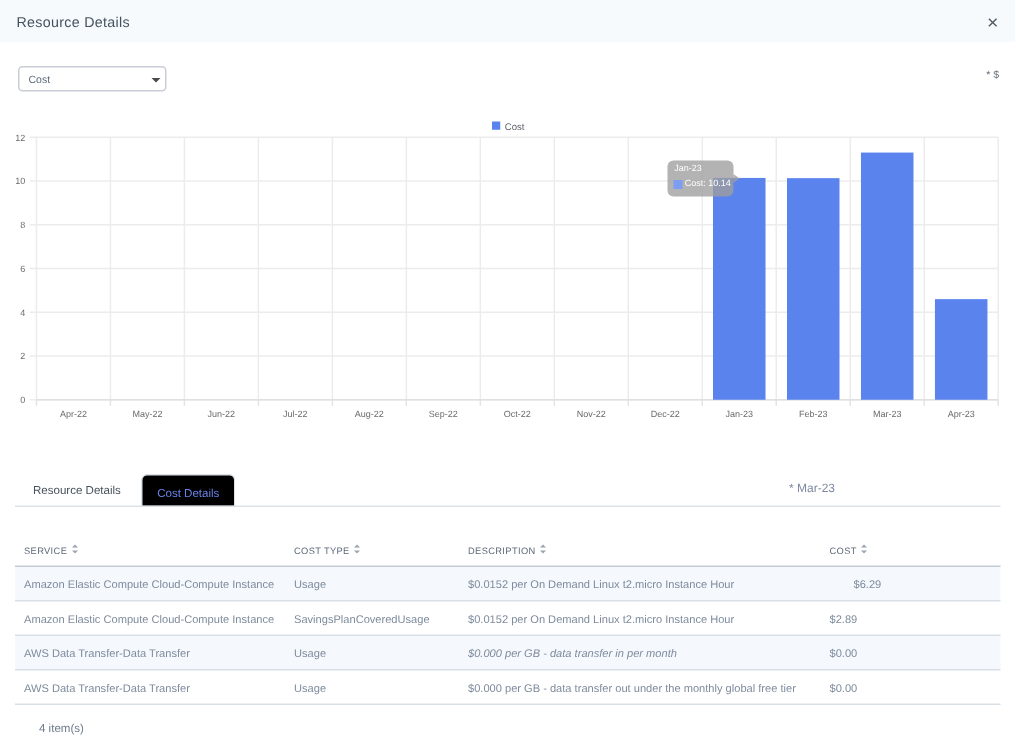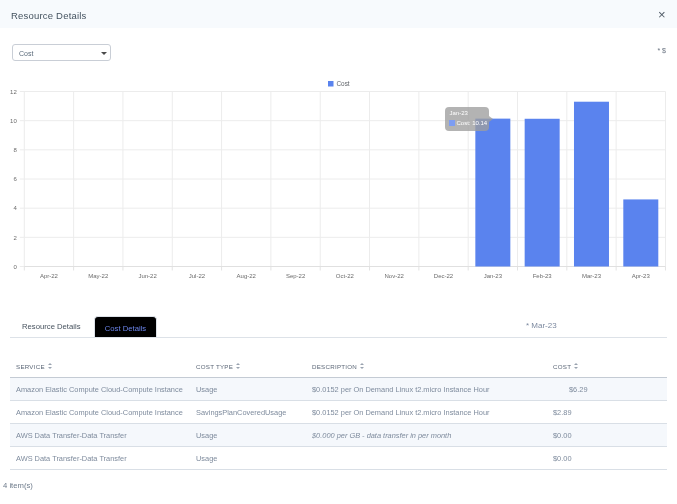--- a/index.html
+++ b/index.html
@@ -27,21 +27,21 @@
   .th { top:362px; font-size:6.2px; color:#5d6878; letter-spacing:.25px; }
   .sort { display:inline-block; position:relative; width:5px; height:7px; margin-left:3px; }
   .sort i { position:absolute; left:0; width:0; height:0; border-left:2px solid transparent; border-right:2px solid transparent; }
   .sort .up { top:0.5px; border-bottom:2.5px solid #9aa3b0; }
   .sort .dn { bottom:0.5px; border-top:2.5px solid #9aa3b0; }
   .hline { left:10px; width:657px; height:1px; background:#c4cbd4; top:377px; }
   .row { left:10px; width:657px; height:22px; }
   .rowa { background:#f5f8fc; }
   .rline { left:10px; width:657px; height:1px; background:#d9dfe6; }
   .cell { position:absolute; top:7px; font-size:7.4px; color:#7e8b9d; white-space:nowrap; }
-  #items { left:3px; top:481px; font-size:7.7px; color:#6e7b8b; }
+  #items { left:26px; top:481px; font-size:7.7px; color:#6e7b8b; }
 </style>
 </head>
 <body>
 <div id="page">
   <div id="hdr" class="abs">
     <div class="abs title">Resource Details</div>
     <div class="abs close">×</div>
   </div>
 
   <div id="sel" class="abs">
@@ -155,18 +155,19 @@
   <div class="abs row rowa" style="top:424px;">
     <div class="cell" style="left:6px;">AWS Data Transfer-Data Transfer</div>
     <div class="cell" style="left:186px;">Usage</div>
     <div class="cell" style="left:302px;font-style:italic;">$0.000 per GB - data transfer in per month</div>
     <div class="cell" style="left:543px;">$0.00</div>
   </div>
   <div class="abs rline" style="top:446px;"></div>
   <div class="abs row" style="top:447px;">
     <div class="cell" style="left:6px;">AWS Data Transfer-Data Transfer</div>
     <div class="cell" style="left:186px;">Usage</div>
+    <div class="cell" style="left:302px;">$0.000 per GB - data transfer out under the monthly global free tier</div>
     <div class="cell" style="left:543px;">$0.00</div>
   </div>
   <div class="abs rline" style="top:469px;"></div>
 
   <div class="abs" id="items">4 item(s)</div>
 </div>
 
 </body></html>

